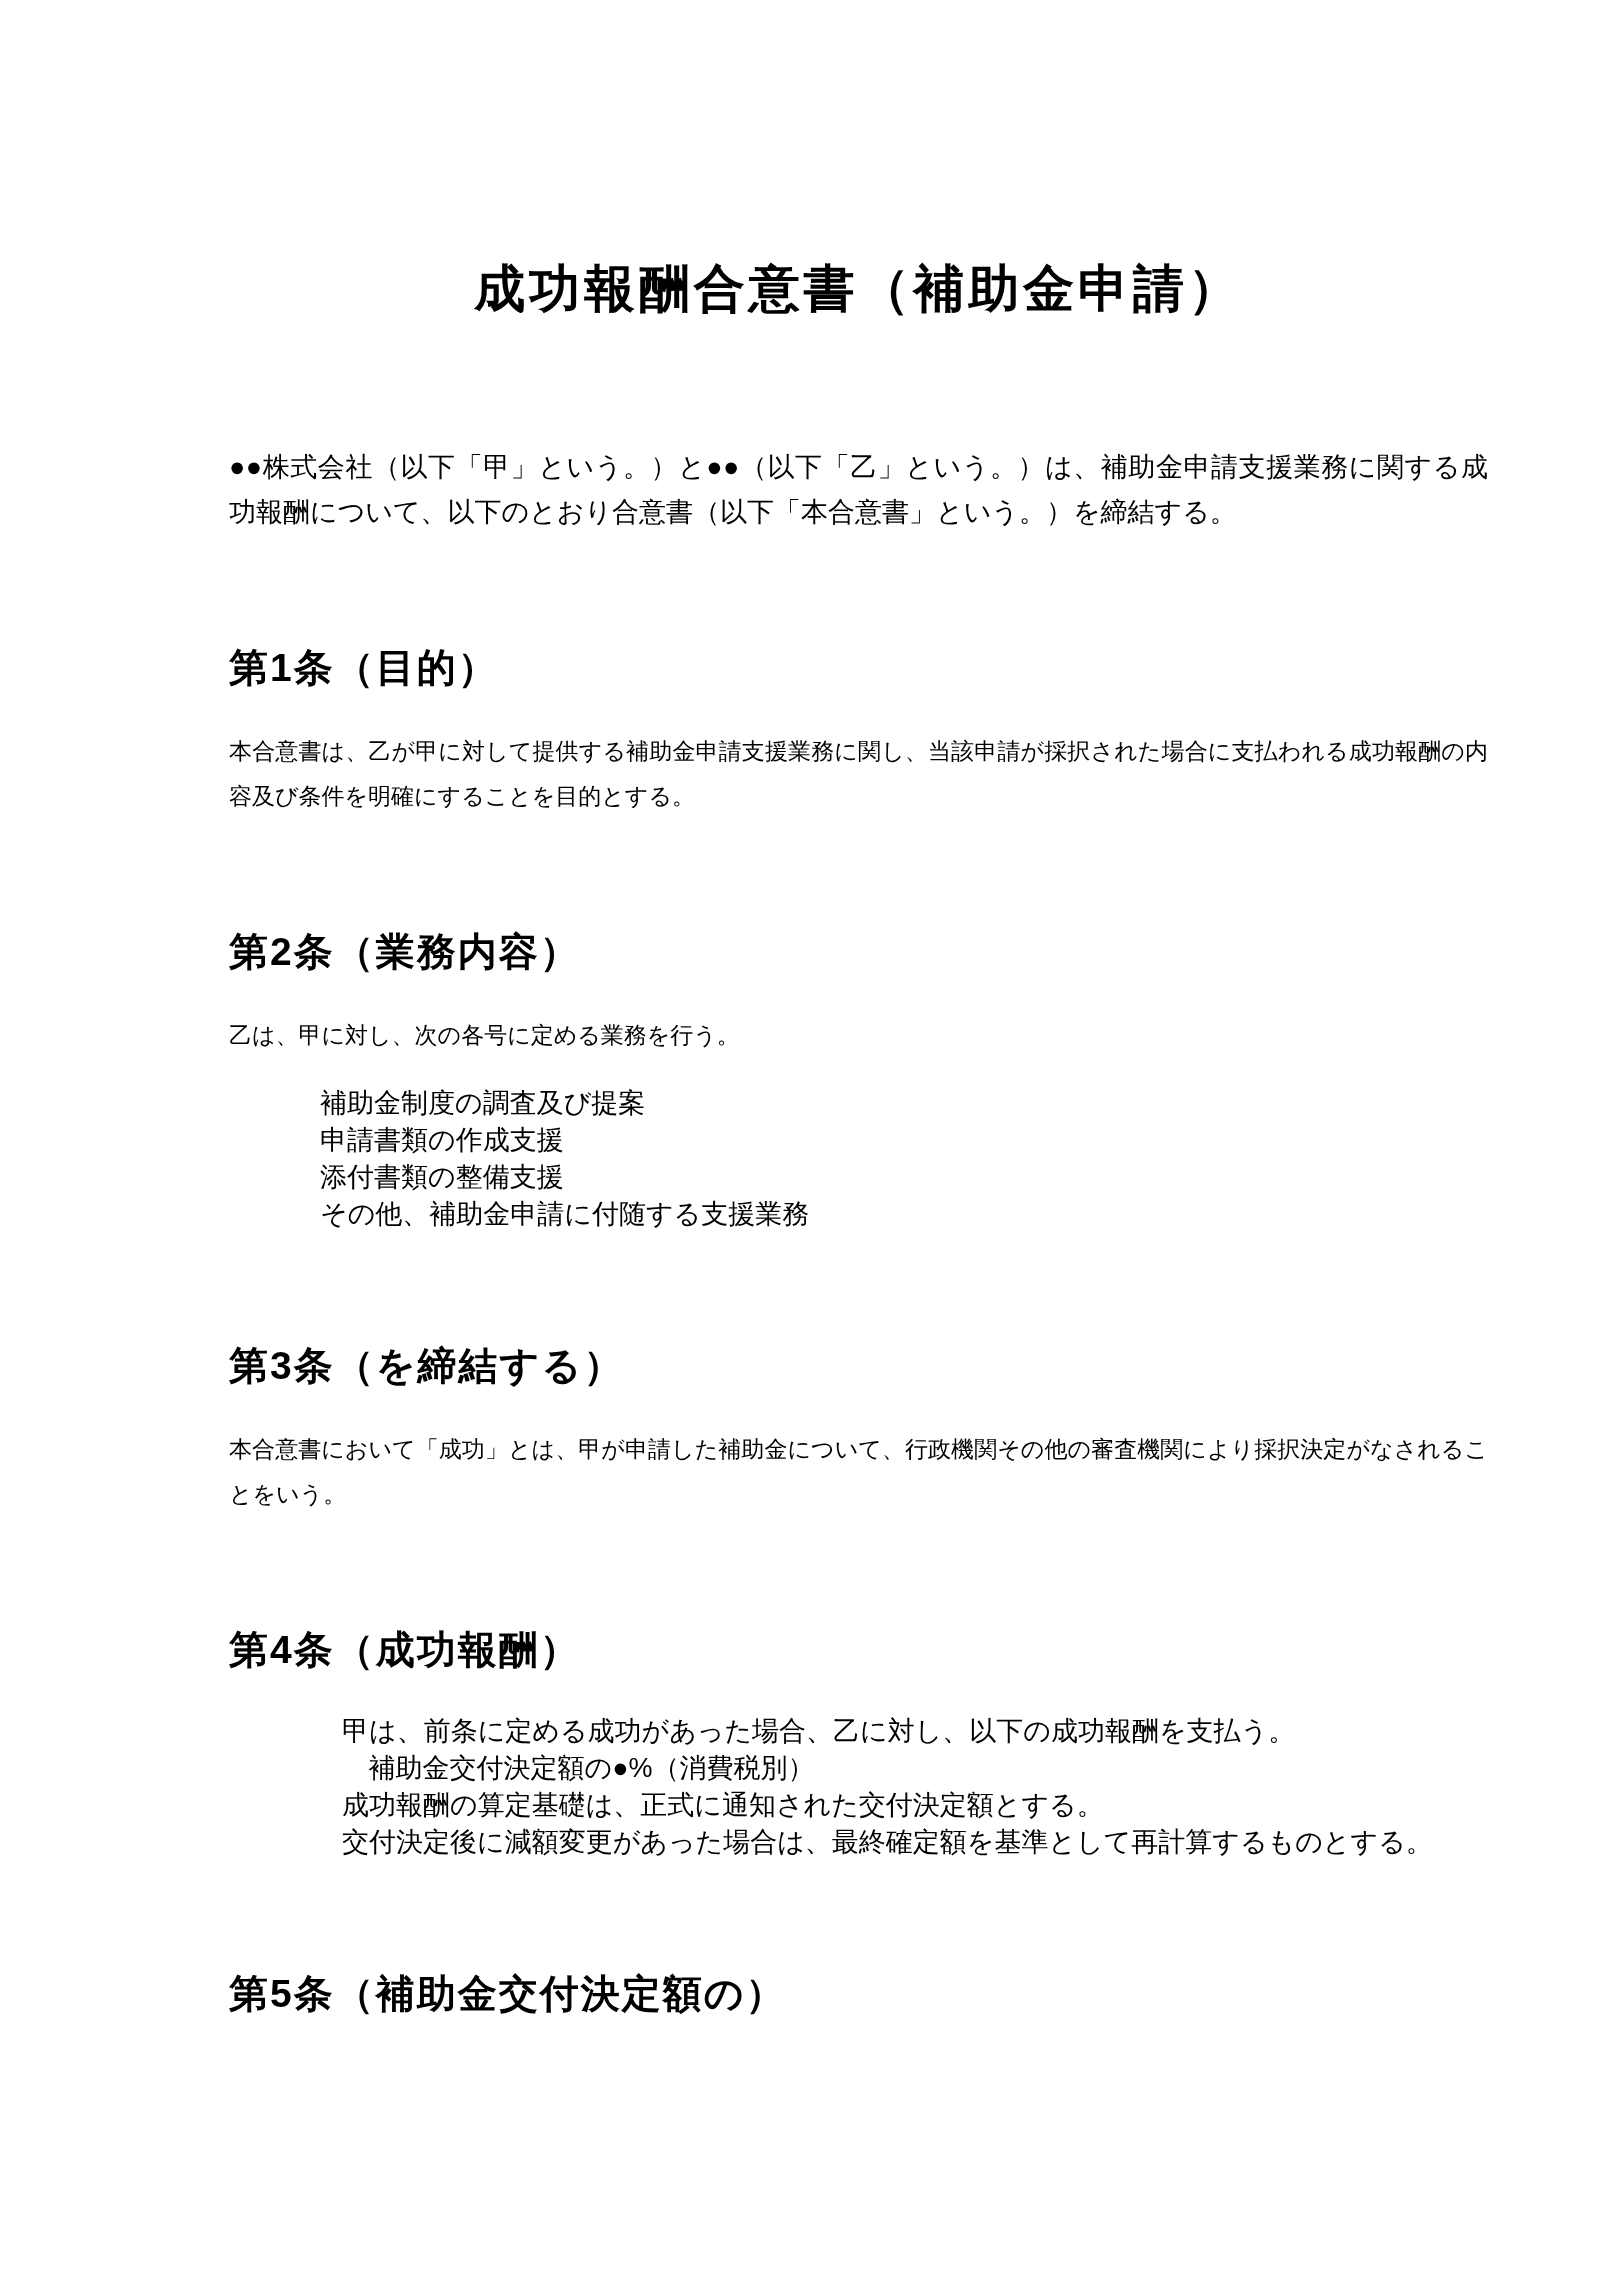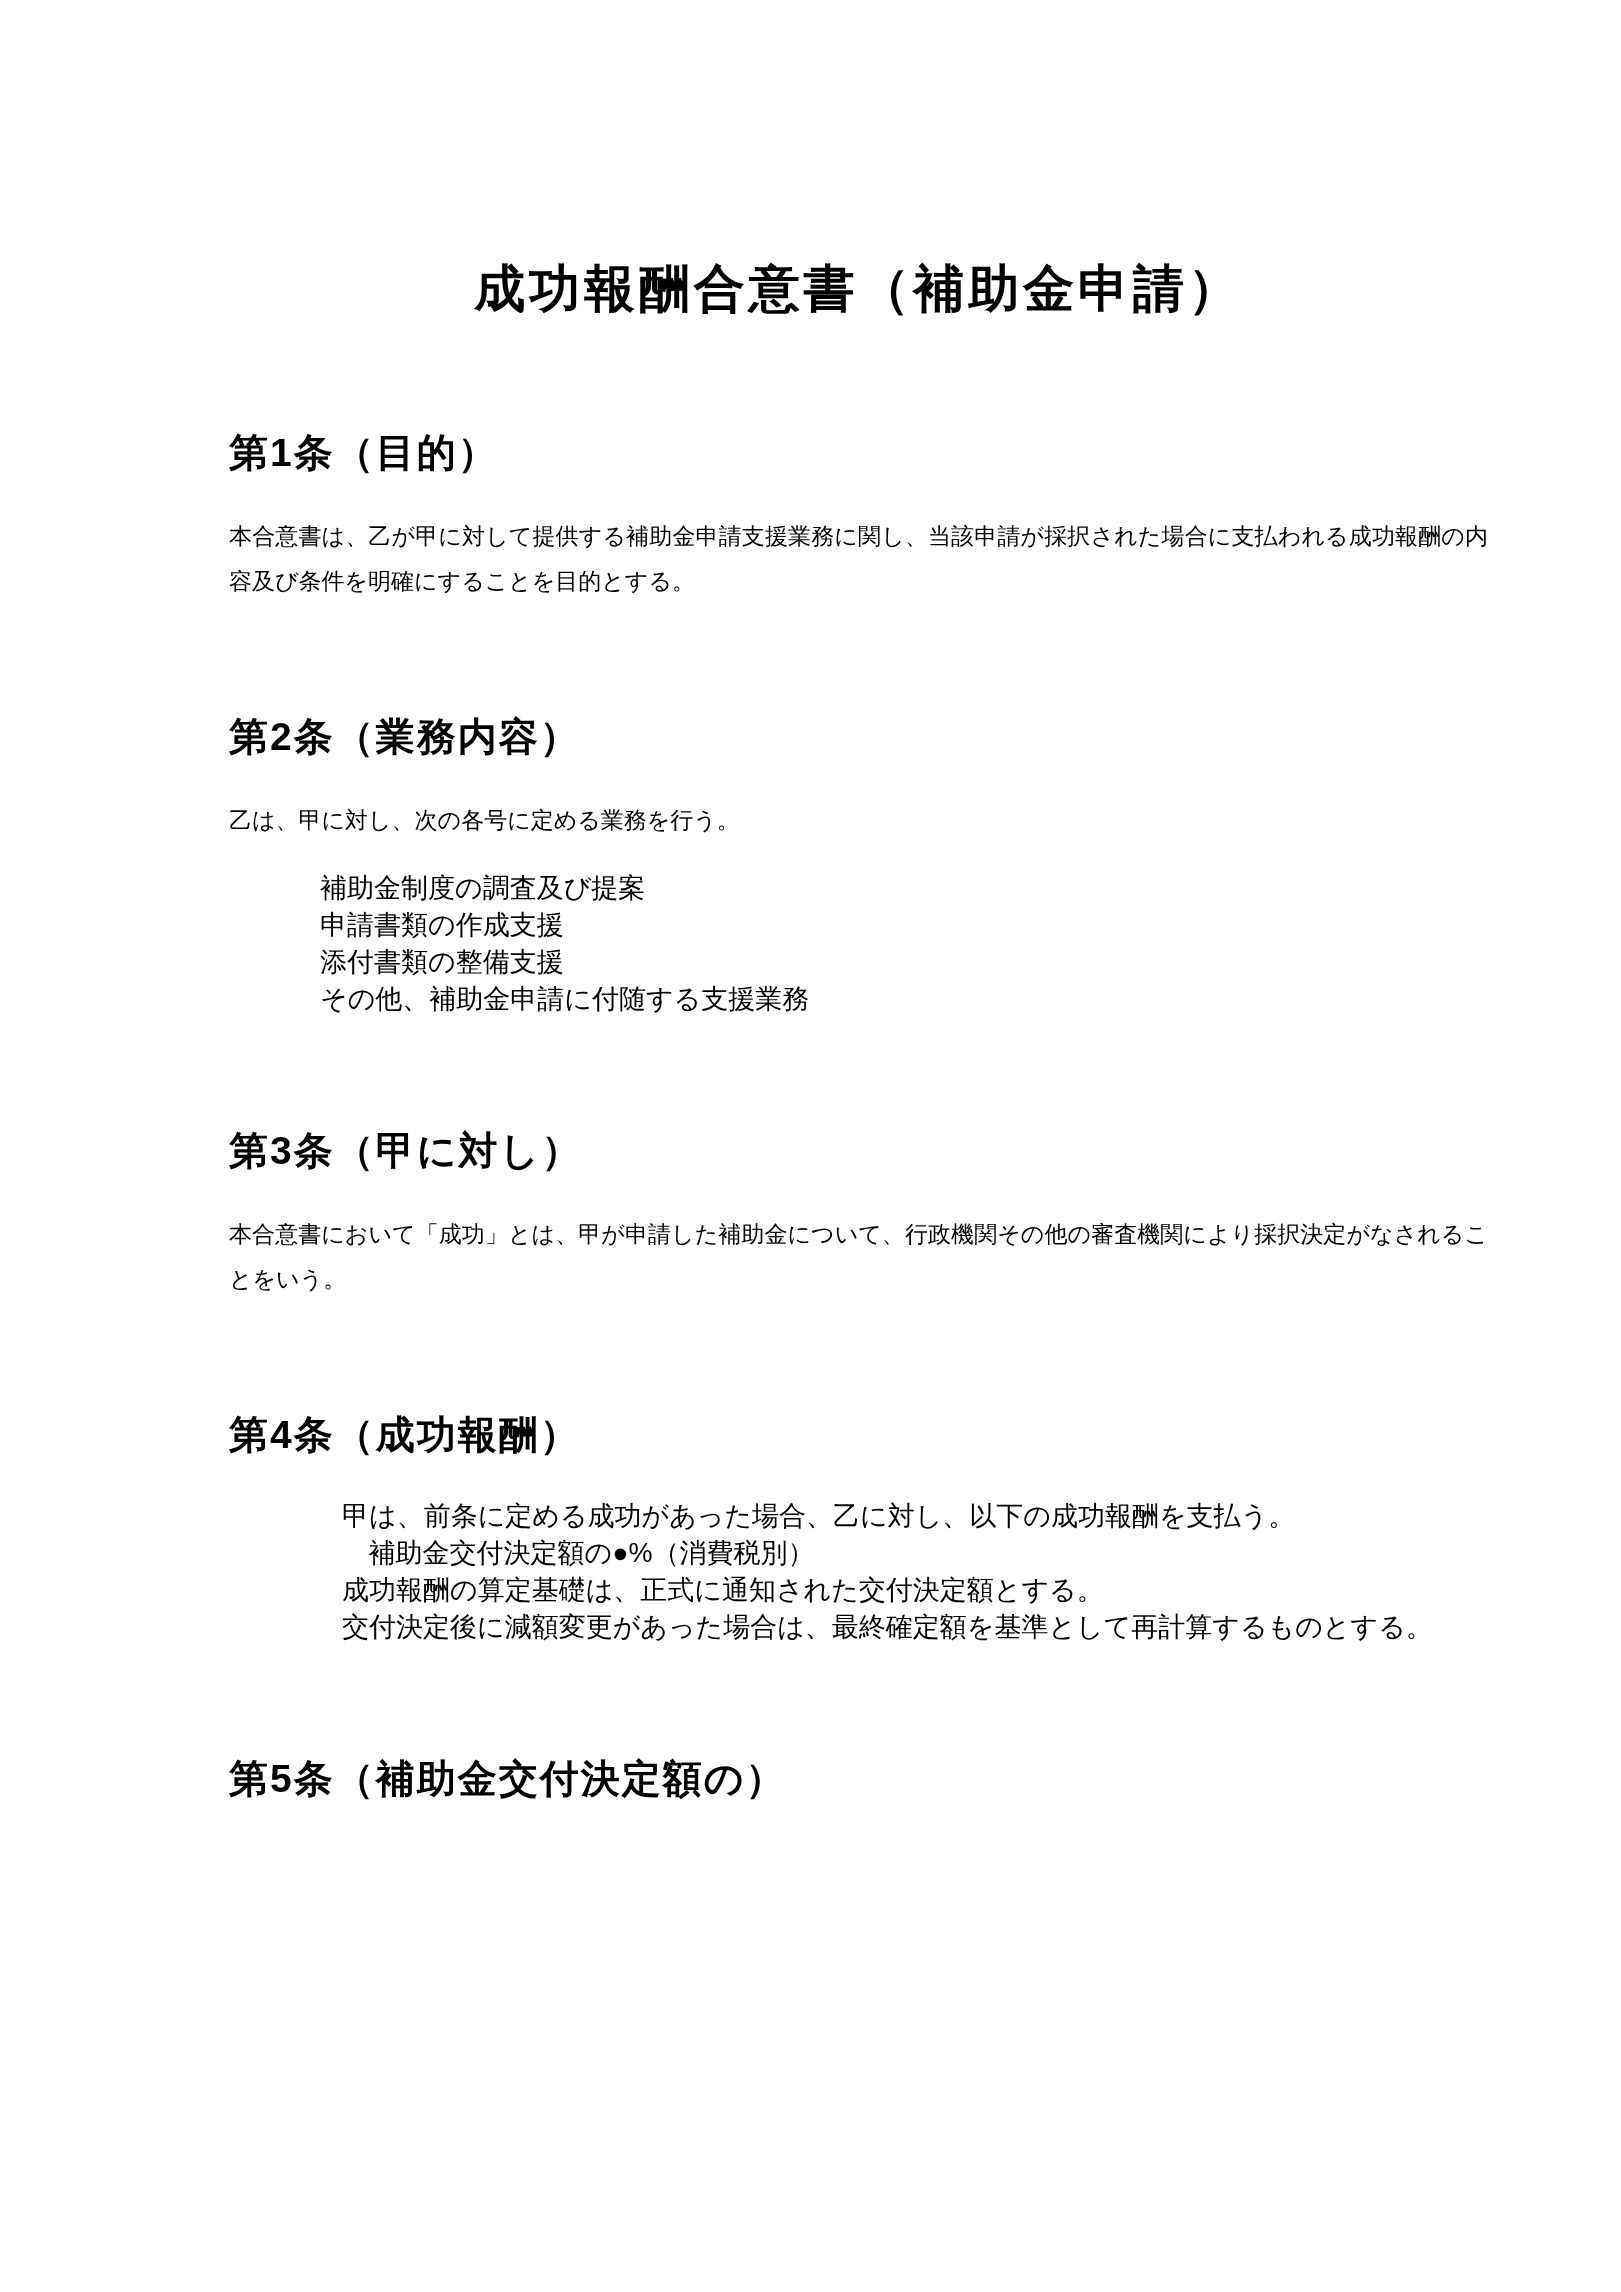--- a/index.html
+++ b/index.html
@@ -76,39 +76,40 @@
     margin-left: 26.5px;
   }
 </style>
 </head>
 <body>
 
 <div class="page">
 
   <h1 class="doc-title">成功報酬合意書（補助金申請）</h1>
 
+  <p class="intro">●●株式会社（以下「甲」という。）と●●（以下「乙」という。）は、補助金申請支援業務に関する成功報酬について、以下のとおり合意書（以下「本合意書」という。）を締結する。</p>
 
   <section>
     <h2 class="art-heading">第1条（目的）</h2>
     <p class="art-body">本合意書は、乙が甲に対して提供する補助金申請支援業務に関し、当該申請が採択された場合に支払われる成功報酬の内容及び条件を明確にすることを目的とする。</p>
   </section>
 
   <section>
     <h2 class="art-heading">第2条（業務内容）</h2>
     <p class="art-body">乙は、甲に対し、次の各号に定める業務を行う。</p>
     <ul class="art-list">
       <li>補助金制度の調査及び提案</li>
       <li>申請書類の作成支援</li>
       <li>添付書類の整備支援</li>
       <li>その他、補助金申請に付随する支援業務</li>
     </ul>
   </section>
 
   <section>
-    <h2 class="art-heading">第3条（甲に対し）</h2>
+    <h2 class="art-heading">第3条（を締結する）</h2>
     <p class="art-body">本合意書において「成功」とは、甲が申請した補助金について、行政機関その他の審査機関により採択決定がなされることをいう。</p>
   </section>
 
   <section>
     <h2 class="art-heading">第4条（成功報酬）</h2>
     <div class="clause-block">
       <p class="clause-line">甲は、前条に定める成功があった場合、乙に対し、以下の成功報酬を支払う。</p>
       <p class="clause-line extra-indent">補助金交付決定額の●%（消費税別）</p>
       <p class="clause-line">成功報酬の算定基礎は、正式に通知された交付決定額とする。</p>
       <p class="clause-line">交付決定後に減額変更があった場合は、最終確定額を基準として再計算するものとする。</p>

